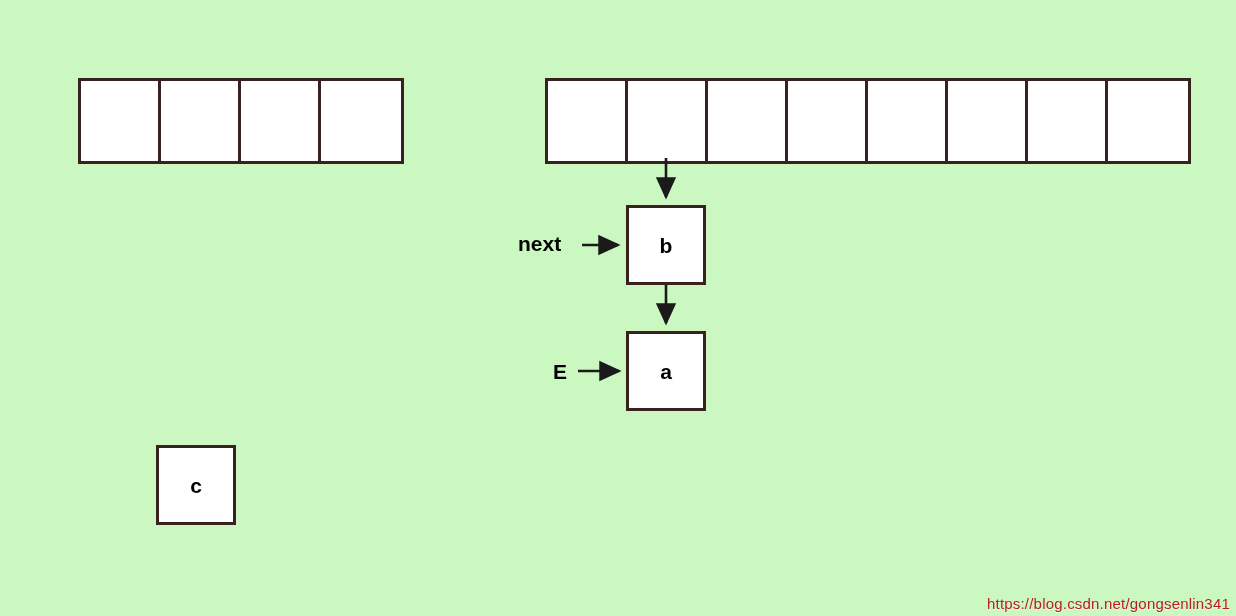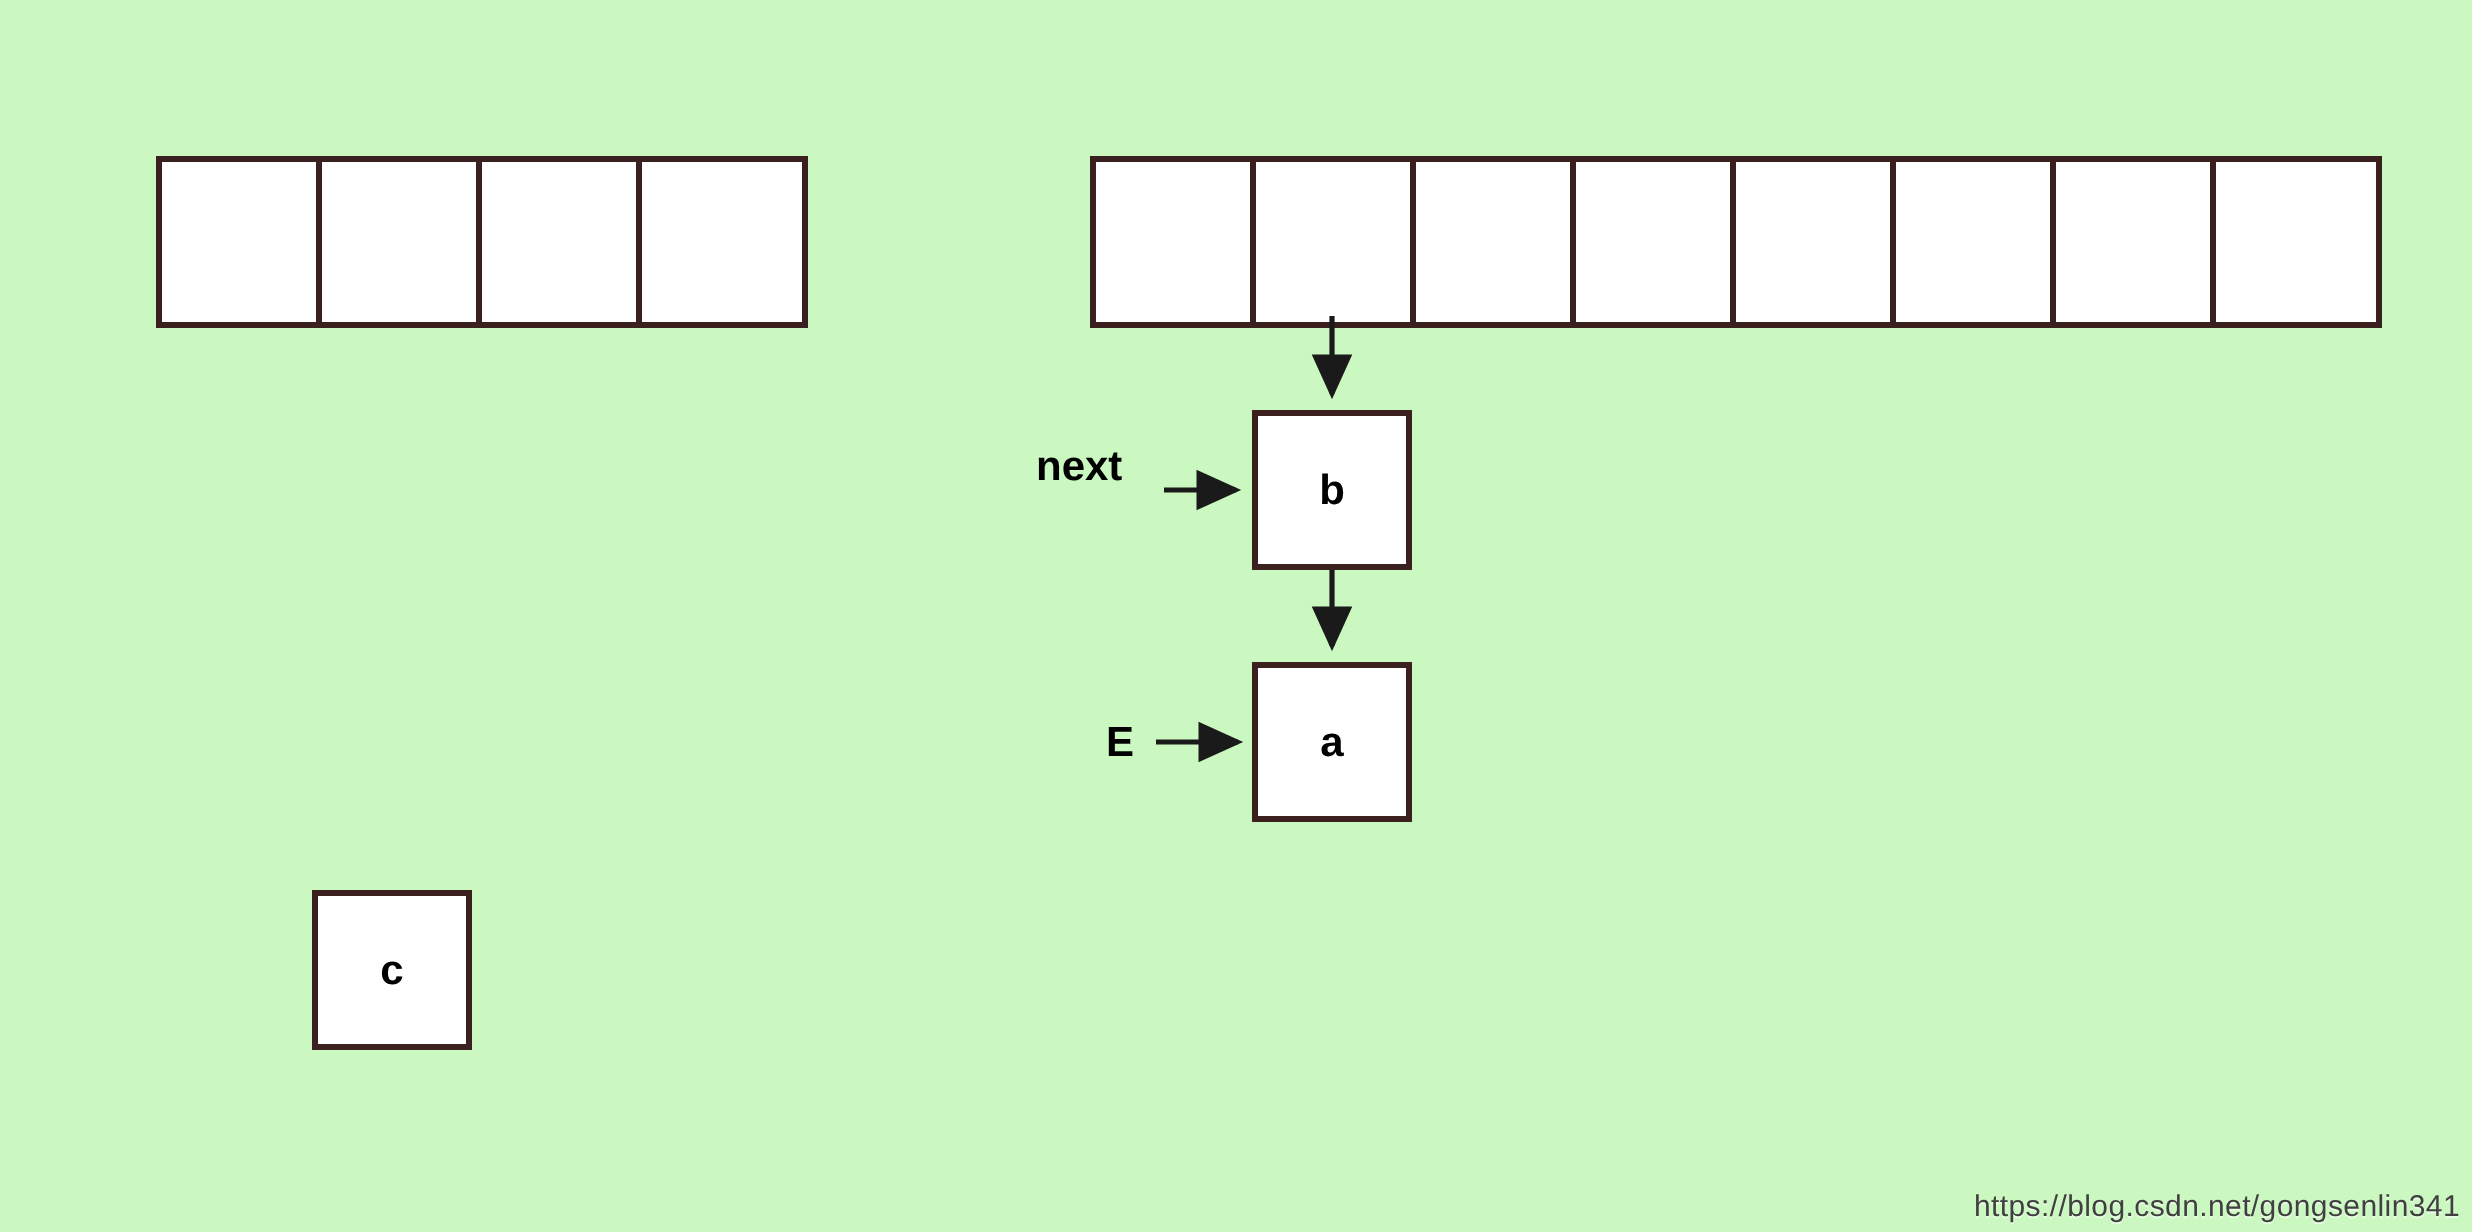--- a/index.html
+++ b/index.html
@@ -61,40 +61,40 @@
 
   
   .label {
     position: absolute;
     font-size: 21px;
     font-weight: bold;
     color: #000000;
     line-height: 1;
     white-space: nowrap;
   }
-  #label-next { left: 518px; top: 223px; }
+  #label-next { left: 518px; top: 233px; }
   #label-e    { left: 553px; top: 361px; }
 
   
   #connectors {
     position: absolute;
     left: 0;
     top: 0;
     width: 1236px;
     height: 616px;
     pointer-events: none;
   }
 
   
   #watermark {
     position: absolute;
     right: 6px;
     bottom: 4px;
     font-size: 15px;
-    color: #404040;
+    color: #b91c1c;
     letter-spacing: 0.2px;
     white-space: nowrap;
     text-shadow: 0 1px 0 rgba(255,255,255,0.55);
   }
 </style>
 </head>
 <body>
 
 <div id="canvas">
 

